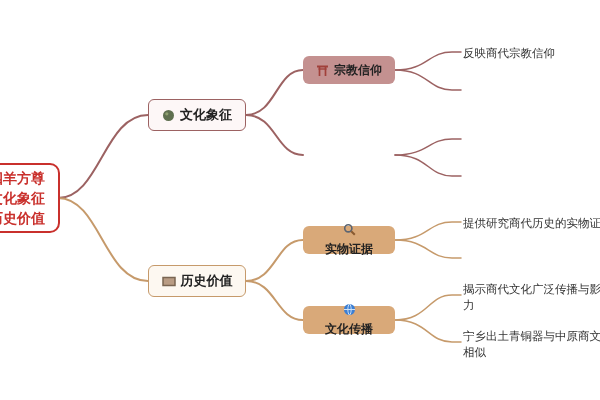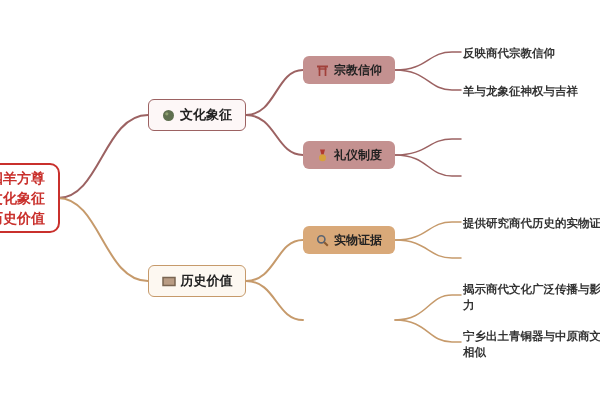--- a/index.html
+++ b/index.html
@@ -23,27 +23,26 @@
   }
   .node{
     position:absolute;display:flex;align-items:center;justify-content:center;gap:5px;
     border-radius:6px;box-sizing:border-box;color:#222;white-space:nowrap;
   }
   .l1{width:98px;height:32px;font-size:13px;font-weight:bold;}
   .l2{width:92px;height:28px;font-size:12px;font-weight:bold;}
   .n-top1{border:1.5px solid var(--branch-top);background:#fdf7f7;}
   .n-top2{background:var(--branch-top-fill);}
   .n-bot1{border:1.5px solid var(--branch-bottom);background:#fdf8f1;}
-  .n-bot2{background:var(--branch-bottom-fill);}
+  .n-bot2{background:var(--branch-bottom-fill);flex-direction:column;}
   .ic{display:inline-flex;align-items:center;}
 
   .leaf{
     position:absolute;font-size:11.5px;line-height:16px;color:var(--leaf-text);
     white-space:nowrap;
-    font-weight:bold;
   }
   .leaf.wrap{white-space:normal;width:152px;}
 </style>
 </head>
 <body>
 
 <div class="canvas">
 
   <svg class="edges" width="600" height="400">
     <path class="top main" d="M58,198 C100,198 104,115 148,115"></path>
@@ -82,49 +81,48 @@
     <span class="ic">
       <svg width="13" height="13" viewBox="0 0 13 13">
           <path d="M1 2.5h11" stroke="#a1403a" stroke-width="2"></path>
           <path d="M2.5 5h8" stroke="#a1403a" stroke-width="1.4"></path>
           <path d="M3.5 2.5v9.5M9.5 2.5v9.5" stroke="#a1403a" stroke-width="1.7"></path>
         </svg>
     </span>
     <span>宗教信仰</span>
   </div>
 
-  <div class="node l2 n-top2" style="left:303px;top:141px">
-    <span class="ic">
-      <svg width="13" height="13">
-          <path d="M4 0.5h5L7.5 6h-2z" fill="#b03a30"></path>
-          <circle cx="6.5" cy="8.8" r="3.5" fill="#d7a13c"></circle>
-        </svg>
-    </span>
-    <span>礼仪制度</span>
-  </div>
 
   <div class="node l1 n-bot1" style="left:148px;top:265px">
     <span class="ic">
       <svg width="14" height="13">
           <rect x="1" y="2.5" width="12" height="8" fill="#b99c84" stroke="#7a6552" stroke-width="1.5"></rect>
         </svg>
     </span>
     <span>历史价值</span>
   </div>
 
   <div class="node l2 n-bot2" style="left:303px;top:226px">
     <span class="ic">
       <svg width="13" height="13">
           <circle cx="5.3" cy="5.3" r="3.6" fill="none" stroke="#5a6472" stroke-width="1.6"></circle>
           <path d="M8.2 8.2l3.6 3.6" stroke="#8a5a30" stroke-width="2"></path>
         </svg>
     </span>
     <span>实物证据</span>
   </div>
 
+  <div class="node l2 n-bot2" style="left:303px;top:306px">
+    <span class="ic">
+      <svg width="13" height="13">
+          <circle cx="6.5" cy="6.5" r="5.5" fill="#3b7fd4"></circle>
+          <path d="M1 6.5h11 M6.5 1c2.2 1.5 2.2 9.5 0 11 M6.5 1c-2.2 1.5-2.2 9.5 0 11" stroke="#cfe2f6" stroke-width="1" fill="none"></path>
+        </svg>
+    </span>
+    <span>文化传播</span>
+  </div>
 
   <div class="leaf" style="left:463px;top:45px">反映商代宗教信仰</div>
-  <div class="leaf" style="left:463px;top:83px">羊与龙象征神权与吉祥</div>
   <div class="leaf" style="left:463px;top:215px">提供研究商代历史的实物证据</div>
   <div class="leaf wrap" style="left:463px;top:281px">揭示商代文化广泛传播与影响力</div>
   <div class="leaf wrap" style="left:463px;top:328px">宁乡出土青铜器与中原商文化相似</div>
 
 </div>
 
 </body></html>

